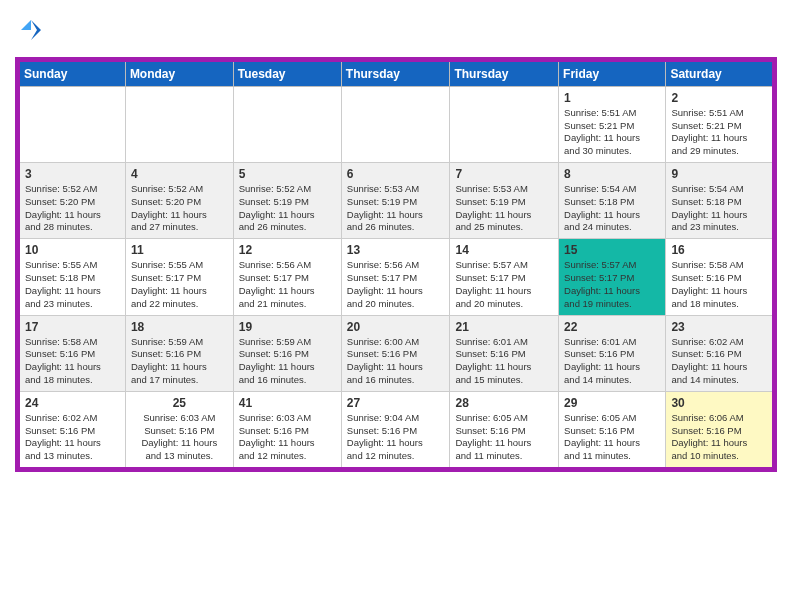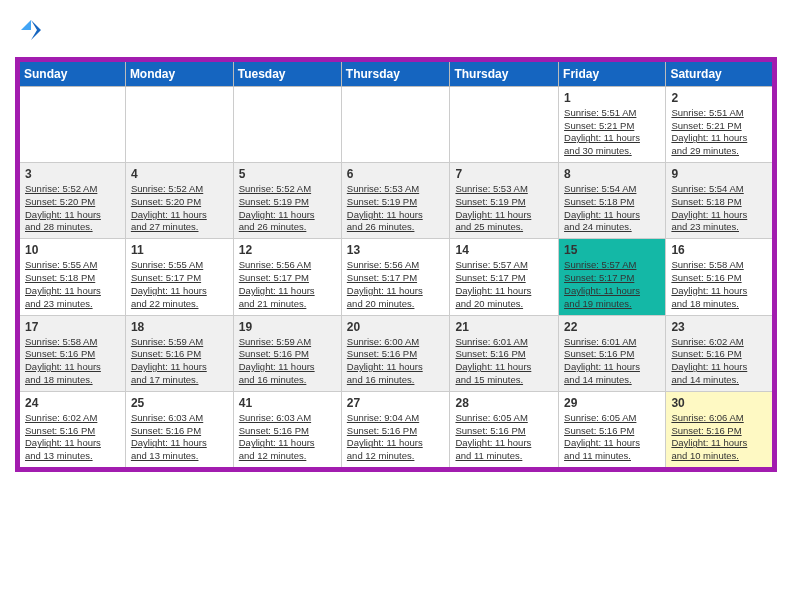--- a/index.html
+++ b/index.html
@@ -80,21 +80,20 @@
     .day-number {
       font-weight: bold;
       font-size: 12px;
       display: block;
       margin-bottom: 2px;
     }
     .day-info {
       font-size: 9.5px;
       color: #333;
       line-height: 1.35;
-      text-decoration: underline;
     }
     .empty-cell {
       background: #fff !important;
     }
   </style>
 </head>
 <body>
 
 <div class="header">
   <div class="logo">
@@ -304,21 +303,21 @@
         </td>
       </tr>
       <tr>
         <td style="background: rgb(255, 255, 255);">
           <span class="day-number">24</span>
           <div class="day-info" style="white-space: pre-line;">Sunrise: 6:02 AM
 Sunset: 5:16 PM
 Daylight: 11 hours
 and 13 minutes.</div>
         </td>
-        <td style="background: rgb(255, 255, 255);">
+        <td style="background: rgb(255, 255, 255); text-align: center;">
           <span class="day-number">25</span>
           <div class="day-info" style="white-space: pre-line;">Sunrise: 6:03 AM
 Sunset: 5:16 PM
 Daylight: 11 hours
 and 13 minutes.</div>
         </td>
         <td style="background: rgb(255, 255, 255);">
           <span class="day-number">41</span>
           <div class="day-info" style="white-space: pre-line;">Sunrise: 6:03 AM
 Sunset: 5:16 PM

